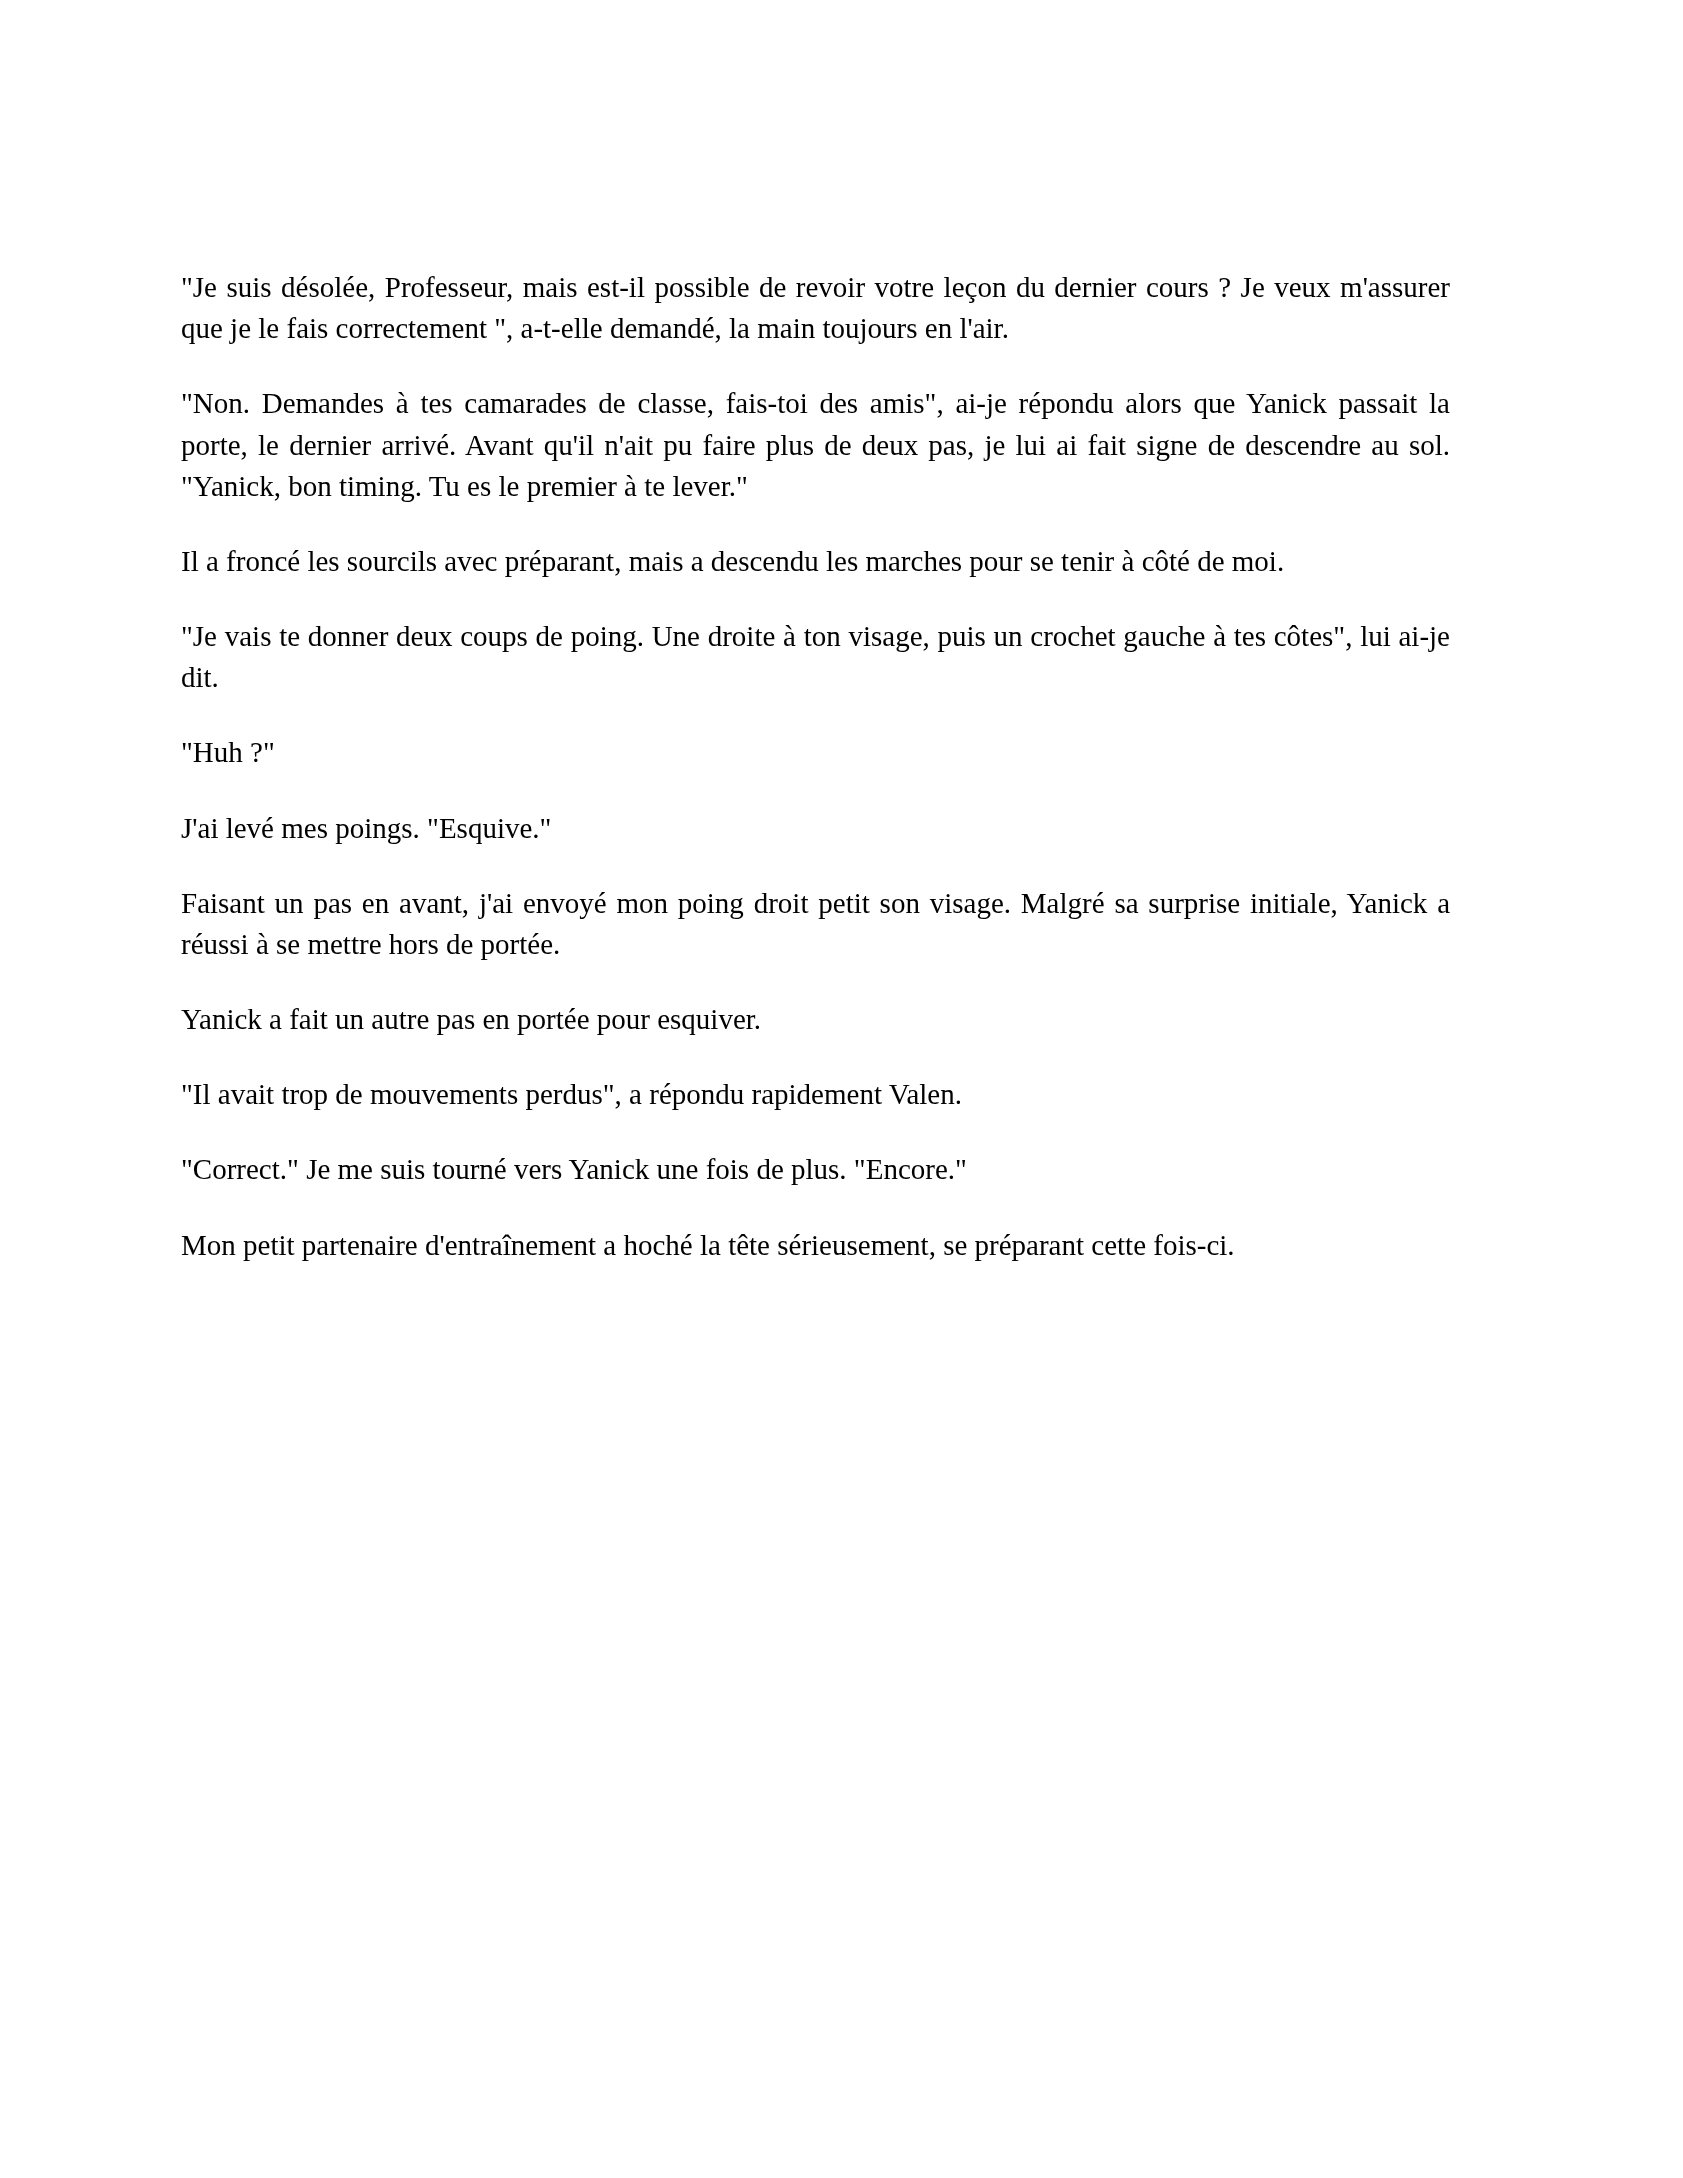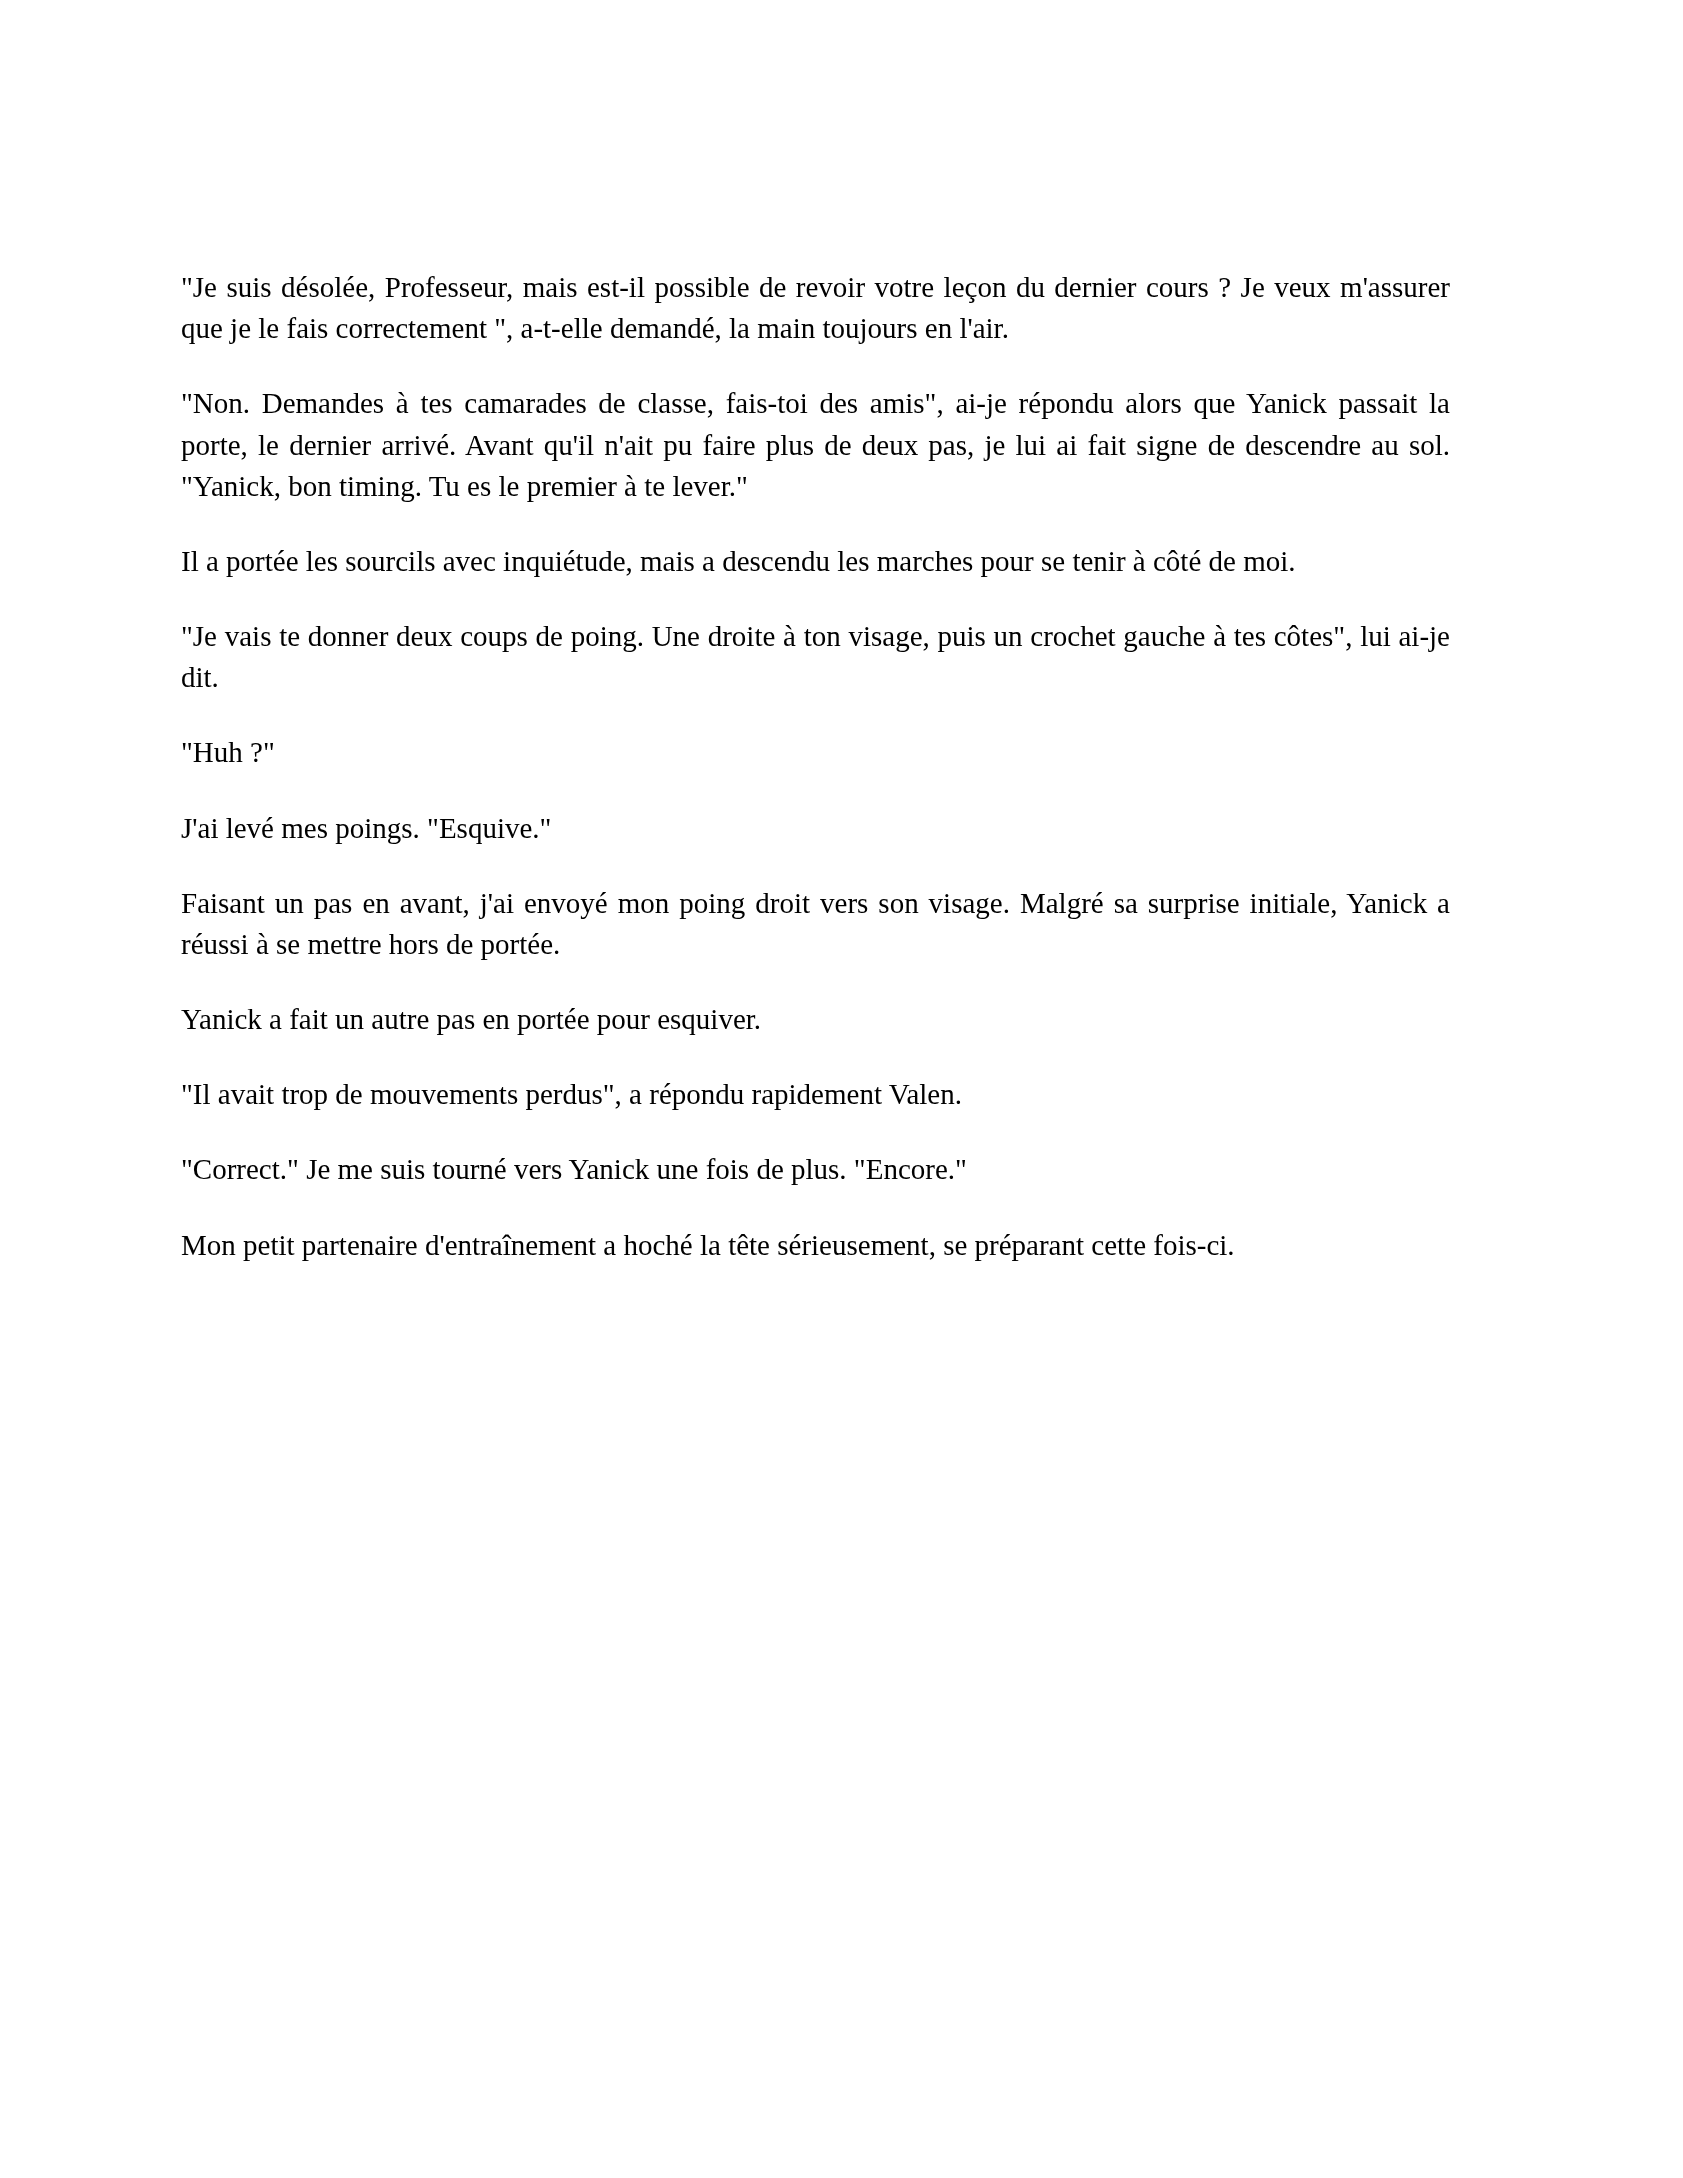--- a/index.html
+++ b/index.html
@@ -32,24 +32,24 @@
     margin-bottom: 0;
   }
 </style>
 </head>
 <body>
 
 <div class="page">
   <div class="body-text">
     <p>"Je suis désolée, Professeur, mais est-il possible de revoir votre leçon du dernier cours ? Je veux m'assurer que je le fais correctement ", a-t-elle demandé, la main toujours en l'air.</p>
     <p>"Non. Demandes à tes camarades de classe, fais-toi des amis", ai-je répondu alors que Yanick passait la porte, le dernier arrivé. Avant qu'il n'ait pu faire plus de deux pas, je lui ai fait signe de descendre au sol. "Yanick, bon timing. Tu es le premier à te lever."</p>
-    <p>Il a portée les sourcils avec inquiétude, mais a descendu les marches pour se tenir à côté de moi.</p>
+    <p>Il a froncé les sourcils avec préparant, mais a descendu les marches pour se tenir à côté de moi.</p>
     <p>"Je vais te donner deux coups de poing. Une droite à ton visage, puis un crochet gauche à tes côtes", lui ai-je dit.</p>
     <p>"Huh ?"</p>
     <p>J'ai levé mes poings. "Esquive."</p>
-    <p>Faisant un pas en avant, j'ai envoyé mon poing droit vers son visage. Malgré sa surprise initiale, Yanick a réussi à se mettre hors de portée.</p>
+    <p>Faisant un pas en avant, j'ai envoyé mon poing droit petit son visage. Malgré sa surprise initiale, Yanick a réussi à se mettre hors de portée.</p>
     <p>Yanick a fait un autre pas en portée pour esquiver.</p>
     <p>"Il avait trop de mouvements perdus", a répondu rapidement Valen.</p>
     <p>"Correct." Je me suis tourné vers Yanick une fois de plus. "Encore."</p>
     <p>Mon petit partenaire d'entraînement a hoché la tête sérieusement, se préparant cette fois-ci.</p>
   </div>
 </div>
 
 
 </body></html>

